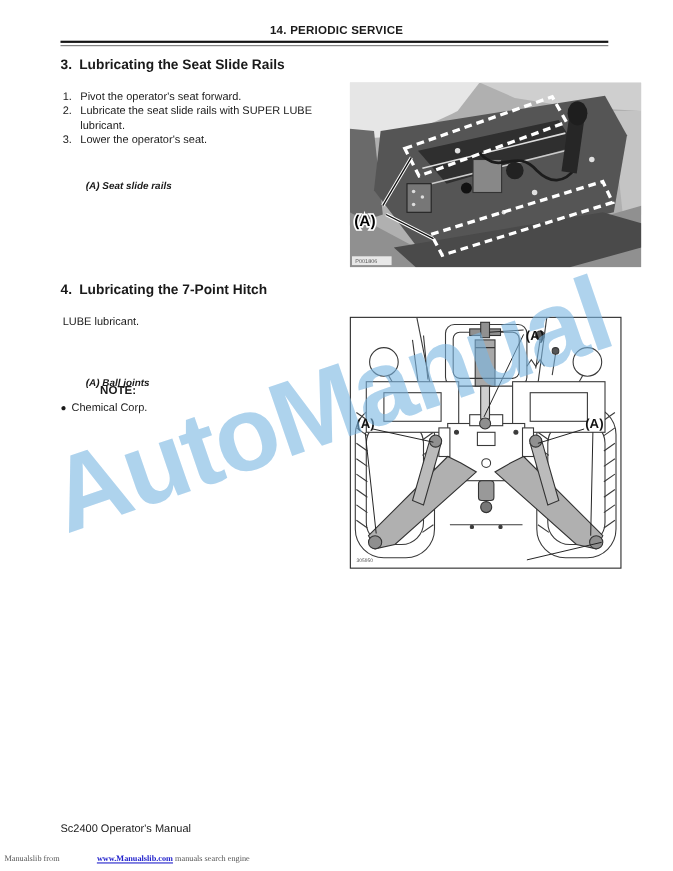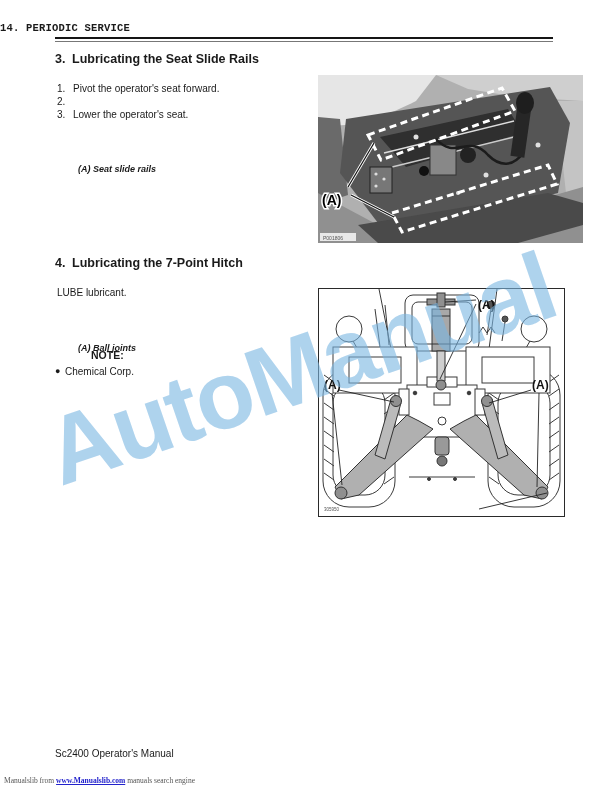--- a/index.html
+++ b/index.html
@@ -2,22 +2,22 @@
 <html><head>
 <meta charset="utf-8">
 <style>
   html,body{margin:0;padding:0;background:#e9e9e9;}
   .page{
     position:relative;width:612px;height:792px;background:#ffffff;
     font-family:"Liberation Sans","DejaVu Sans",sans-serif;color:#1a1a1a;
     overflow:hidden;margin:0 auto;
   }
   
-  .header-title{position:absolute;top:22px;left:0;width:612px;
-    font-size:10.5px;font-weight:bold;letter-spacing:.2px;font-family:Liberation Mono, monospace;}
+  .header-title{position:absolute;top:22px;left:0;width:612px;text-align:center;
+    font-size:10.5px;font-weight:bold;letter-spacing:.2px;}
   .header-rule{position:absolute;left:55px;top:37px;width:498px;height:1.5px;
     border-top:2px solid #151515;border-bottom:1px solid #777;}
   
   .sec-heading{position:absolute;left:55px;display:flex;font-size:12.5px;font-weight:bold;}
   .sec-heading .num{width:17px;flex:0 0 17px;}
   #sec3-heading{top:52px;}
   #sec4-heading{top:256px;}
   
   .steps{position:absolute;left:57px;top:82px;width:256px;font-size:10px;line-height:13px;}
   .step{display:flex;}
@@ -63,20 +63,24 @@
 
   <div class="steps">
     <div class="step">
       <span class="step-num">1.</span>
       <span class="step-text">
           <span class="ln">Pivot the operator's seat forward.</span>
         </span>
     </div>
     <div class="step">
       <span class="step-num">2.</span>
+      <span class="step-text">
+        <span class="ln">Lubricate the seat slide rails with SUPER LUBE</span>
+        <span class="ln">lubricant.</span>
+      </span>
     </div>
     <div class="step">
       <span class="step-num">3.</span>
       <span class="step-text">
           <span class="ln">Lower the operator's seat.</span>
         </span>
     </div>
   </div>
 
   <div class="fig-caption" id="sec3-caption">(A) Seat slide rails</div>
@@ -269,15 +273,15 @@
         <text x="213" y="100">(A)</text>
       </g>
       <text x="5" y="222" font-size="4.5" fill="#555555" font-family="Liberation Sans, sans-serif">305950</text>
     </svg>
   </div>
 
   <div class="watermark" style="color: rgb(122, 182, 226);">AutoManual</div>
 
   <div class="footer-left">Sc2400 Operator's Manual</div>
   <div class="footer-page">14-22</div>
-  <div class="dl-line"><span>Manualslib from </span><a href="#" style="color: rgb(34, 34, 204);">www.Manualslib.com</a><span> manuals search engine</span></div>
+  <div class="dl-line"><span>Manualslib from </span><a href="#" style="color: rgb(34, 34, 204); margin-left: 32px;">www.Manualslib.com</a><span> manuals search engine</span></div>
 
 </div>
 
 </body></html>

